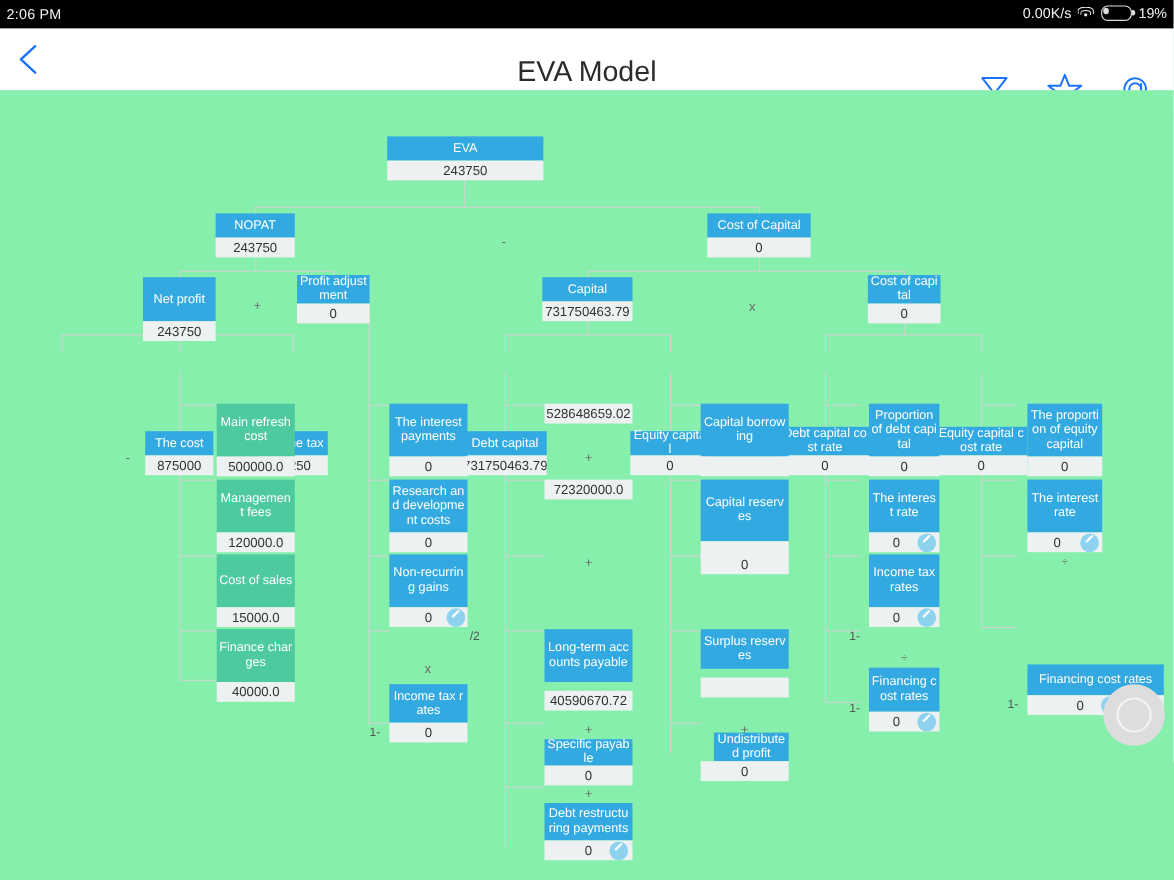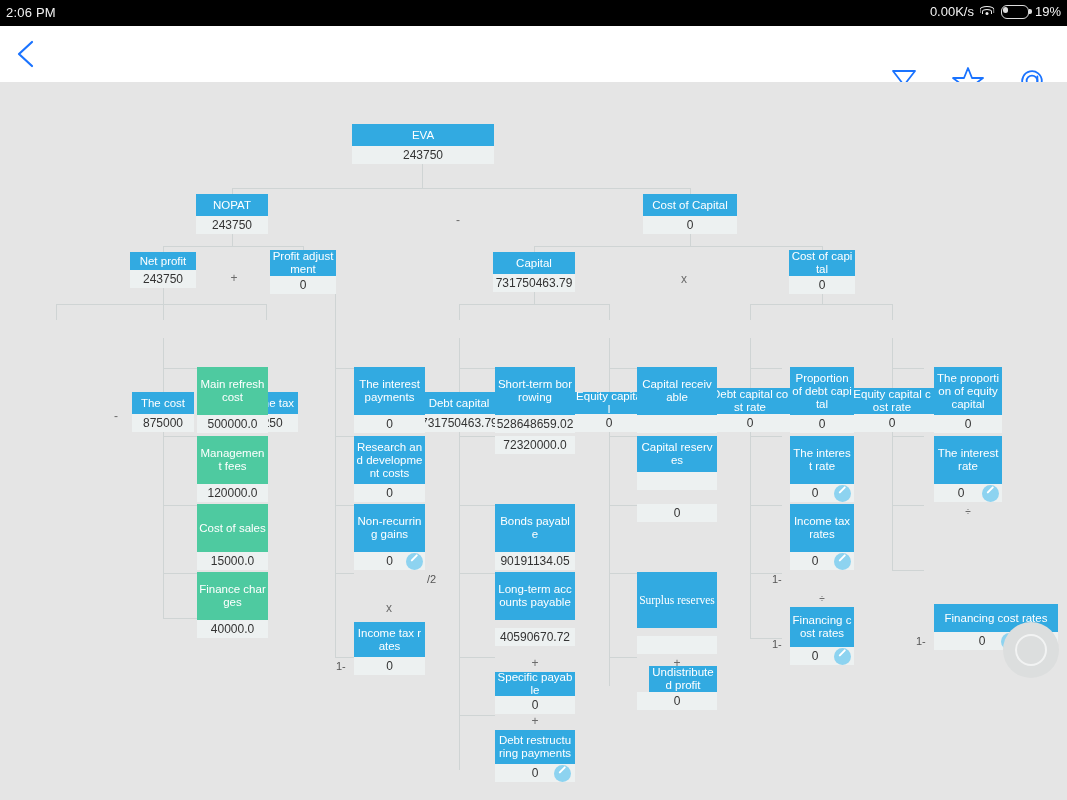--- a/index.html
+++ b/index.html
@@ -36,21 +36,21 @@
   .tb-icons{position:absolute;right:18px;top:38px;display:flex;gap:30px;align-items:center;}
   .tb-icons .ic{width:34px;height:34px;cursor:pointer;}
   .hdr-sep{position:absolute;left:0;top:81px;width:1067px;height:1px;background:#cfcfcf;}
 
   .pull-refresh{
     position:absolute;left:0;top:69px;width:1067px;text-align:center;
     font-size:17px;color:#8a8a8a;overflow:hidden;height:13px;
   }
 
   
-  .canvas{position:absolute;left:0;top:82px;width:1067px;height:718px;background:#e5e5e5;overflow:hidden;}
+  .canvas{position:absolute;left:0;top:82px;width:1067px;height:718px;background:#86efac;overflow:hidden;}
 
   
   .node{position:absolute;box-sizing:border-box;}
   .node .cap{
     box-sizing:border-box;background:#32aae1;color:#ffffff;
     font-size:11.5px;line-height:13px;text-align:center;
     display:flex;align-items:center;justify-content:center;
     padding:0 2px;word-break:break-all;
   }
   .node.green .cap{background:#4ecaa0;}
@@ -107,20 +107,21 @@
       <span>19%</span>
     </div>
   </div>
 
   <div class="titlebar">
     <div class="back-btn">
       <svg width="40" height="40" viewBox="0 0 40 40">
         <path d="M26 8 L13 20 L26 32" fill="none" stroke="#1a73ff" stroke-width="2.2" stroke-linecap="round" stroke-linejoin="round"></path>
       </svg>
     </div>
+    <div class="page-title">EVA Model</div>
     <div class="tb-icons">
       <span class="ic">
         <svg width="34" height="34" viewBox="0 0 34 34">
           <path d="M6 7 H28 L19.5 18 V27 L14.5 24 V18 Z" fill="none" stroke="#1a73ff" stroke-width="1.8" stroke-linejoin="round"></path>
         </svg>
       </span>
       <span class="ic">
         <svg width="34" height="34" viewBox="0 0 34 34">
           <path d="M17 4 L21 14 L32 14 L23.3 20.6 L26.6 31 L17 24.6 L7.4 31 L10.7 20.6 L2 14 L13 14 Z" fill="none" stroke="#1a73ff" stroke-width="1.8" stroke-linejoin="round"></path>
         </svg>
@@ -230,21 +231,21 @@
 
     <div class="node" style="left:643px;top:112px;width:94px;">
       <div class="cap" style="height:22px;">Cost of Capital</div>
       <div class="val">
           <span class="num">0</span>
         </div>
     </div>
     <div class="op" style="left:448px;top:132px;width:20px;">-</div>
 
     <div class="node" style="left:130px;top:170px;width:66px;">
-      <div class="cap" style="height:18px;">Net profit</div>
+      <div class="cap" style="height:40px;">Net profit</div>
       <div class="val">
           <span class="num">243750</span>
         </div>
     </div>
     <div class="op" style="left:224px;top:190px;width:20px;">+</div>
 
     <div class="node" style="left:270px;top:168px;width:66px;">
       <div class="cap" style="height:26px;">Profit adjustment</div>
       <div class="val">
           <span class="num">0</span>
@@ -373,40 +374,33 @@
 
     <div class="node" style="left:354px;top:540px;width:71px;">
       <div class="cap" style="height:35px;">Income tax rates</div>
       <div class="val">
           <span class="num">0</span>
         </div>
     </div>
     <div class="prefix" style="left:336px;top:578px;">1-</div>
 
     <div class="node" style="left:495px;top:285px;width:80px;">
-      <div class="cap" style="height:48px;">Short-term borrowing</div>
       <div class="val">
           <span class="num">528648659.02</span>
         </div>
     </div>
     <div class="op" style="left:525px;top:354px;width:20px;">+</div>
 
     <div class="node" style="left:495px;top:354px;width:80px;">
       <div class="val">
           <span class="num">72320000.0</span>
         </div>
     </div>
     <div class="op" style="left:525px;top:423px;width:20px;">+</div>
 
-    <div class="node" style="left:495px;top:422px;width:80px;">
-      <div class="cap" style="height:48px;">Bonds payable</div>
-      <div class="val">
-          <span class="num">90191134.05</span>
-        </div>
-    </div>
     <div class="op" style="left:525px;top:491px;width:20px;">+</div>
 
     <div class="node" style="left:495px;top:490px;width:80px;">
       <div class="cap" style="height:48px;">Long-term accounts payable</div>
       <div class="val" style="margin-top:8px;">
           <span class="num">40590670.72</span>
         </div>
     </div>
     <div class="op" style="left:525px;top:575px;width:20px;">+</div>
 
@@ -420,44 +414,44 @@
 
     <div class="node" style="left:495px;top:648px;width:80px;">
       <div class="cap" style="height:34px;">Debt restructuring payments</div>
       <div class="val">
         <span class="num">0</span>
         <span class="pencil" style="right:4px;"></span>
       </div>
     </div>
 
     <div class="node" style="left:637px;top:285px;width:80px;">
-      <div class="cap" style="height:48px;">Capital receivable</div>
+      <div class="cap" style="height:48px;">Capital borrowing</div>
       <div class="val">
           <span class="num"></span>
         </div>
     </div>
     <div class="op" style="left:667px;top:354px;width:20px;">+</div>
 
     <div class="node" style="left:637px;top:354px;width:80px;">
-      <div class="cap" style="height:36px;">Capital reserves</div>
+      <div class="cap" style="height:56px;">Capital reserves</div>
       <div class="val">
           <span class="num"></span>
         </div>
     </div>
     <div class="op" style="left:667px;top:423px;width:20px;">+</div>
 
     <div class="node" style="left:637px;top:422px;width:80px;">
       <div class="val">
           <span class="num">0</span>
         </div>
     </div>
     <div class="op" style="left:667px;top:491px;width:20px;">+</div>
 
     <div class="node" style="left:637px;top:490px;width:80px;">
-      <div class="cap" style="height:56px;font-family:Liberation Serif, serif;">Surplus reserves</div>
+      <div class="cap" style="height:36px;">Surplus reserves</div>
       <div class="val" style="margin-top:8px;">
           <span class="num"></span>
         </div>
     </div>
     <div class="op" style="left:667px;top:575px;width:20px;">+</div>
 
     <div class="node" style="left:637px;top:584px;width:80px;">
       <div class="cap" style="height:26px;margin-left:12px;">Undistributed profit</div>
       <div class="val">
           <span class="num">0</span>

